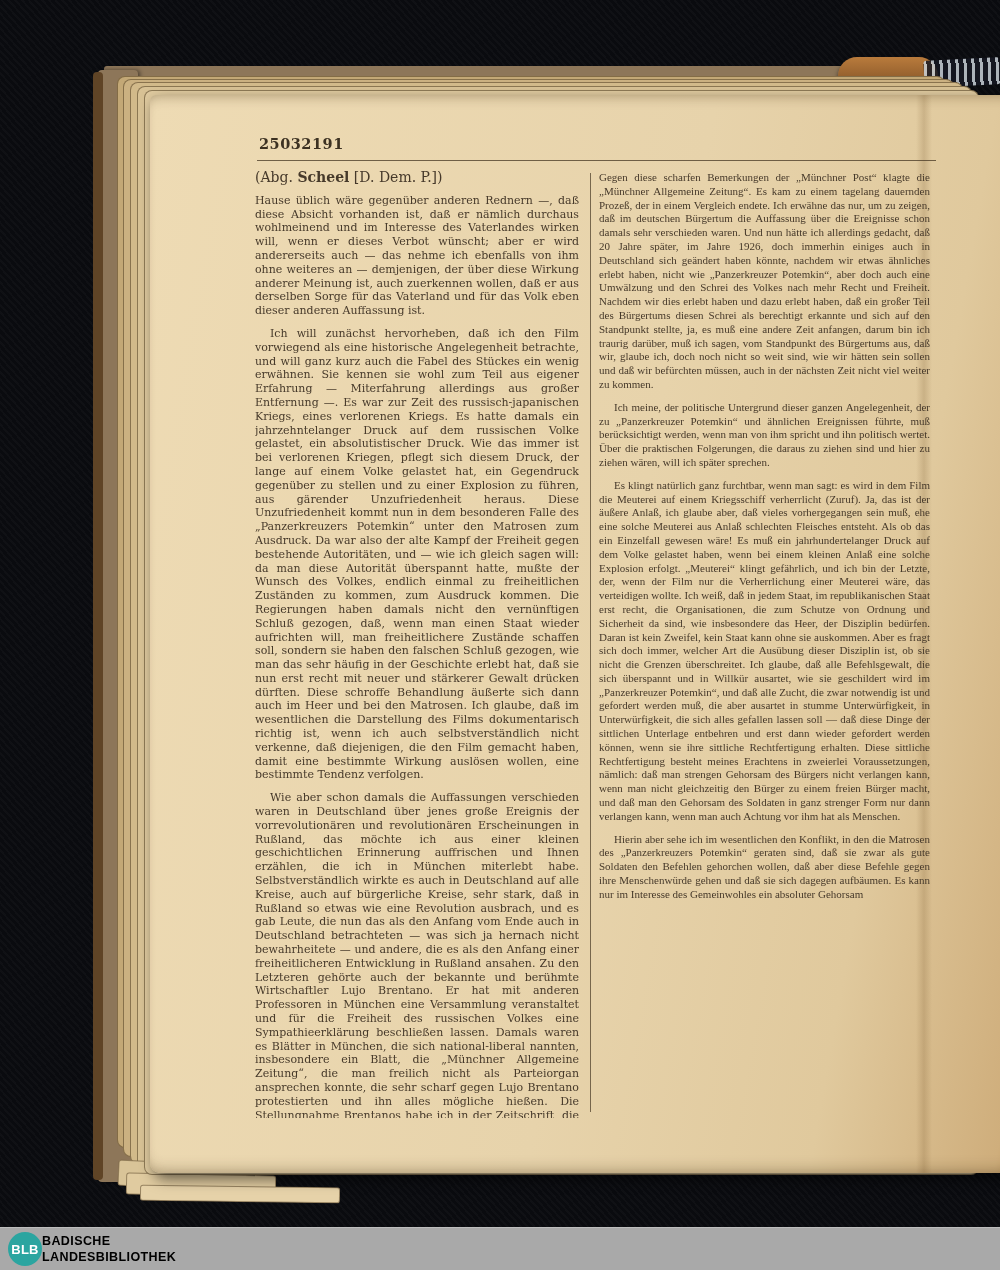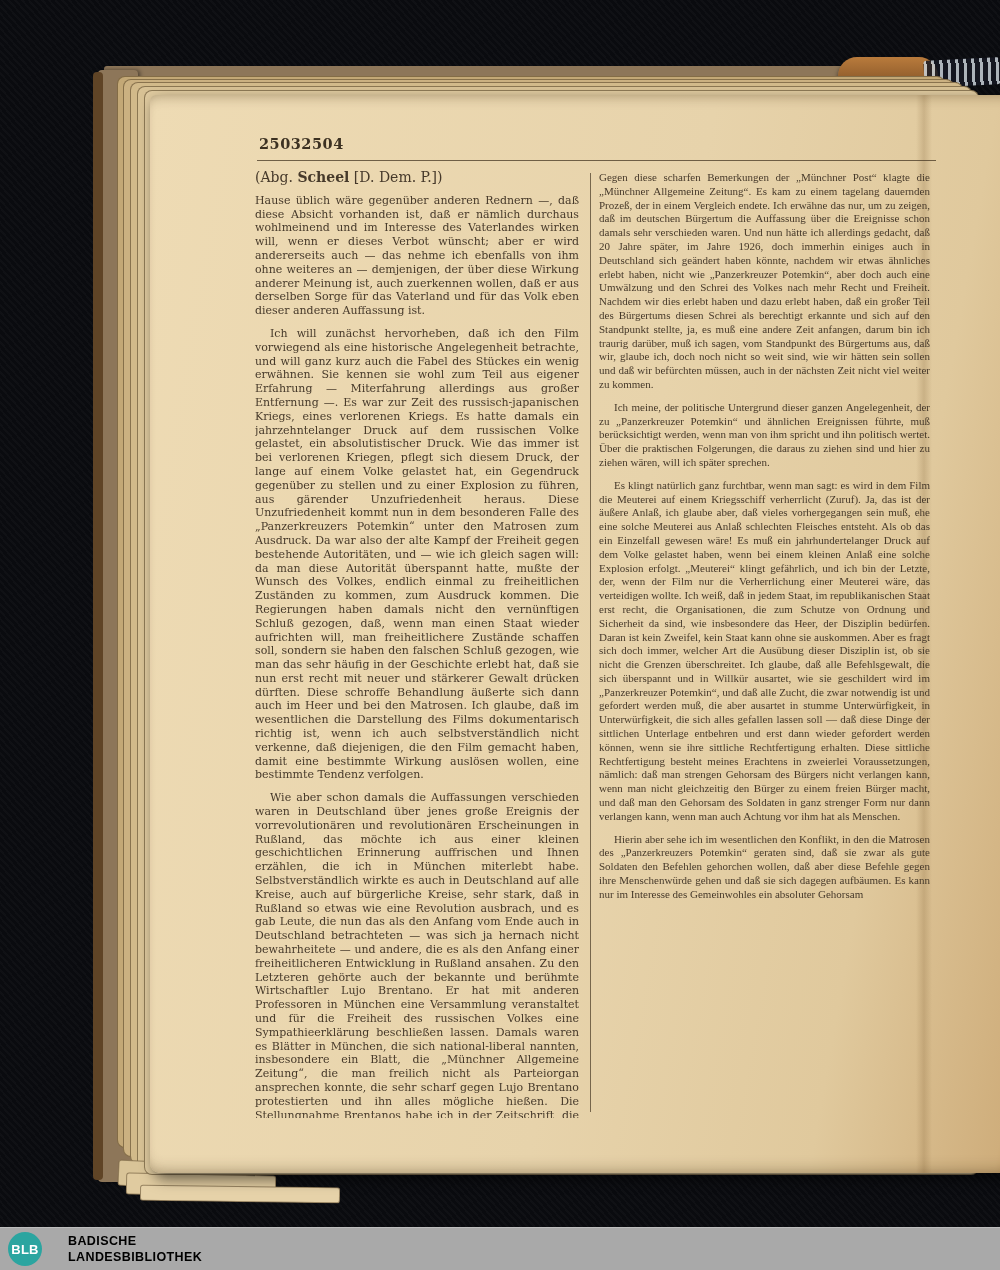--- a/index.html
+++ b/index.html
@@ -56,21 +56,21 @@
   .col.right{width:331px;font-family:Liberation Serif, serif;}
   .col p{margin:0 0 9px 0;}
   .col p.indent{text-indent:15px;}
   .speaker-note{margin:0 0 10px 0;font-size:14px;}
   .speaker-note .bold{font-weight:bold;}
 
   
   .footer{position:absolute;left:0;right:0;bottom:0;height:43px;background:var(--footer-bar);z-index:10;
       display:flex;align-items:center;font-family:"Liberation Sans","DejaVu Sans",sans-serif;
       border-top:1px solid #bdbdbd;}
-  .blb-group{display:flex;align-items:center;gap:26px;margin-left:8px;}
+  .blb-group{display:flex;align-items:center;gap:0;margin-left:8px;}
   .blb-circle{width:34px;height:34px;border-radius:50%;background:var(--blb-teal);
       display:flex;align-items:center;justify-content:center;color:#fff;font-weight:bold;font-size:13px;letter-spacing:.2px;}
   .blb-name{font-size:12.5px;font-weight:bold;color:#000000;line-height:1.3;letter-spacing:.4px;}
   .bw-group{position:absolute;right:56px;top:0;height:43px;display:flex;align-items:center;gap:10px;}
   .bw-name{font-size:16px;font-weight:600;color:#0d0d0d;}
   .lions-svg{display:block;}
 </style>
 </head>
 <body>
 
@@ -93,21 +93,21 @@
     <div class="bstrip" style="left:140px;top:1186px;width:200px;height:16px;background:#e6d2a9;transform:rotate(0.8deg);z-index:3;"></div>
   </div>
 
   <div class="page">
     <div class="gutter-fold"></div>
 
     <div class="page-inner">
 
       <div class="page-head">
         <span class="pagenum">2503</span>
-        <span class="pagenum">2504</span>
+        <span class="pagenum">2191</span>
       </div>
       <div class="head-rule"></div>
 
       <div class="cols">
 
         <div class="col">
           <p class="speaker-note"><span>(Abg. </span><span class="bold">Scheel</span><span> [D. Dem. P.])</span></p>
           <p>Hause üblich wäre gegenüber anderen Rednern —, daß diese Absicht vorhanden ist, daß er nämlich durchaus wohlmeinend und im Interesse des Vaterlandes wirken will, wenn er dieses Verbot wünscht; aber er wird andererseits auch — das nehme ich ebenfalls von ihm ohne weiteres an — demjenigen, der über diese Wirkung anderer Meinung ist, auch zuerkennen wollen, daß er aus derselben Sorge für das Vaterland und für das Volk eben dieser anderen Auffassung ist.</p>
           <p class="indent">Ich will zunächst hervorheben, daß ich den Film vorwiegend als eine historische Angelegenheit betrachte, und will ganz kurz auch die Fabel des Stückes ein wenig erwähnen. Sie kennen sie wohl zum Teil aus eigener Erfahrung — Miterfahrung allerdings aus großer Entfernung —. Es war zur Zeit des russisch-japanischen Kriegs, eines verlorenen Kriegs. Es hatte damals ein jahrzehntelanger Druck auf dem russischen Volke gelastet, ein absolutistischer Druck. Wie das immer ist bei verlorenen Kriegen, pflegt sich diesem Druck, der lange auf einem Volke gelastet hat, ein Gegendruck gegenüber zu stellen und zu einer Explosion zu führen, aus gärender Unzufriedenheit heraus. Diese Unzufriedenheit kommt nun in dem besonderen Falle des „Panzerkreuzers Potemkin“ unter den Matrosen zum Ausdruck. Da war also der alte Kampf der Freiheit gegen bestehende Autoritäten, und — wie ich gleich sagen will: da man diese Autorität überspannt hatte, mußte der Wunsch des Volkes, endlich einmal zu freiheitlichen Zuständen zu kommen, zum Ausdruck kommen. Die Regierungen haben damals nicht den vernünftigen Schluß gezogen, daß, wenn man einen Staat wieder aufrichten will, man freiheitlichere Zustände schaffen soll, sondern sie haben den falschen Schluß gezogen, wie man das sehr häufig in der Geschichte erlebt hat, daß sie nun erst recht mit neuer und stärkerer Gewalt drücken dürften. Diese schroffe Behandlung äußerte sich dann auch im Heer und bei den Matrosen. Ich glaube, daß im wesentlichen die Darstellung des Films dokumentarisch richtig ist, wenn ich auch selbstverständlich nicht verkenne, daß diejenigen, die den Film gemacht haben, damit eine bestimmte Wirkung auslösen wollen, eine bestimmte Tendenz verfolgen.</p>
           <p class="indent">Wie aber schon damals die Auffassungen verschieden waren in Deutschland über jenes große Ereignis der vorrevolutionären und revolutionären Erscheinungen in Rußland, das möchte ich aus einer kleinen geschichtlichen Erinnerung auffrischen und Ihnen erzählen, die ich in München miterlebt habe. Selbstverständlich wirkte es auch in Deutschland auf alle Kreise, auch auf bürgerliche Kreise, sehr stark, daß in Rußland so etwas wie eine Revolution ausbrach, und es gab Leute, die nun das als den Anfang vom Ende auch in Deutschland betrachteten — was sich ja hernach nicht bewahrheitete — und andere, die es als den Anfang einer freiheitlicheren Entwicklung in Rußland ansahen. Zu den Letzteren gehörte auch der bekannte und berühmte Wirtschaftler Lujo Brentano. Er hat mit anderen Professoren in München eine Versammlung veranstaltet und für die Freiheit des russischen Volkes eine Sympathieerklärung beschließen lassen. Damals waren es Blätter in München, die sich national-liberal nannten, insbesondere ein Blatt, die „Münchner Allgemeine Zeitung“, die man freilich nicht als Parteiorgan ansprechen konnte, die sehr scharf gegen Lujo Brentano protestierten und ihn alles mögliche hießen. Die Stellungnahme Brentanos habe ich in der Zeitschrift, die ich damals leitete, verteidigt, und diesen Artikel druckte die „Münchner Post“ ab und machte scharfe Bemerkungen dazu.</p>

